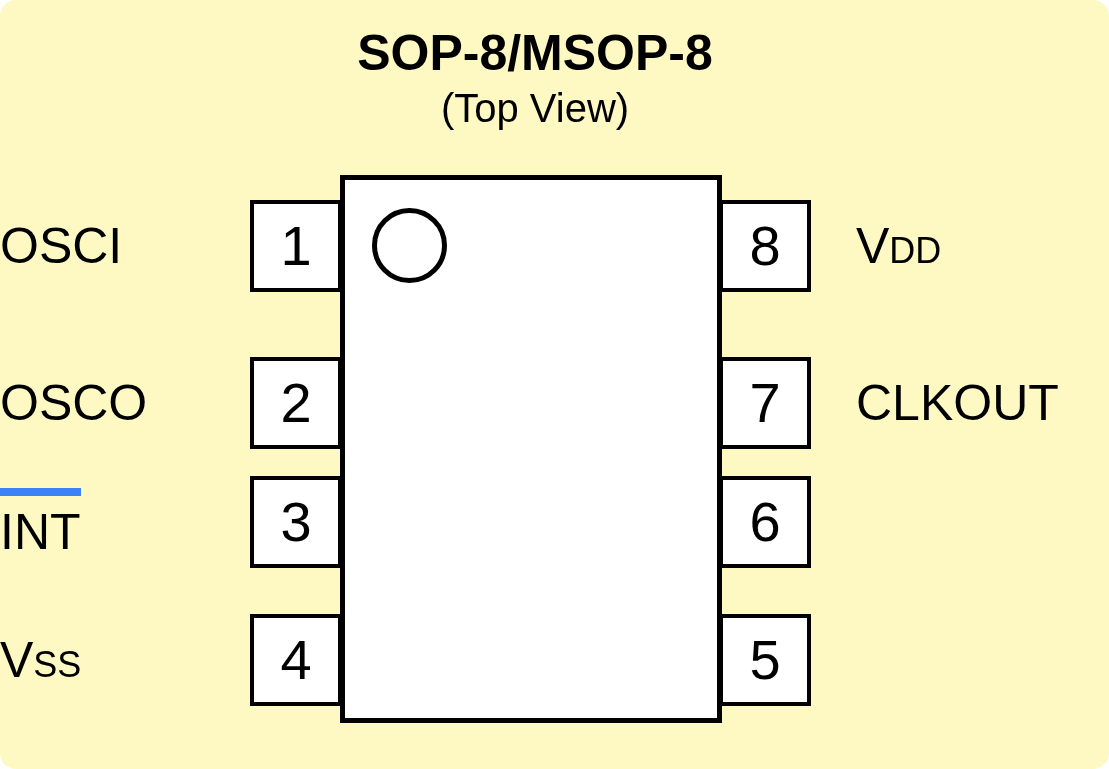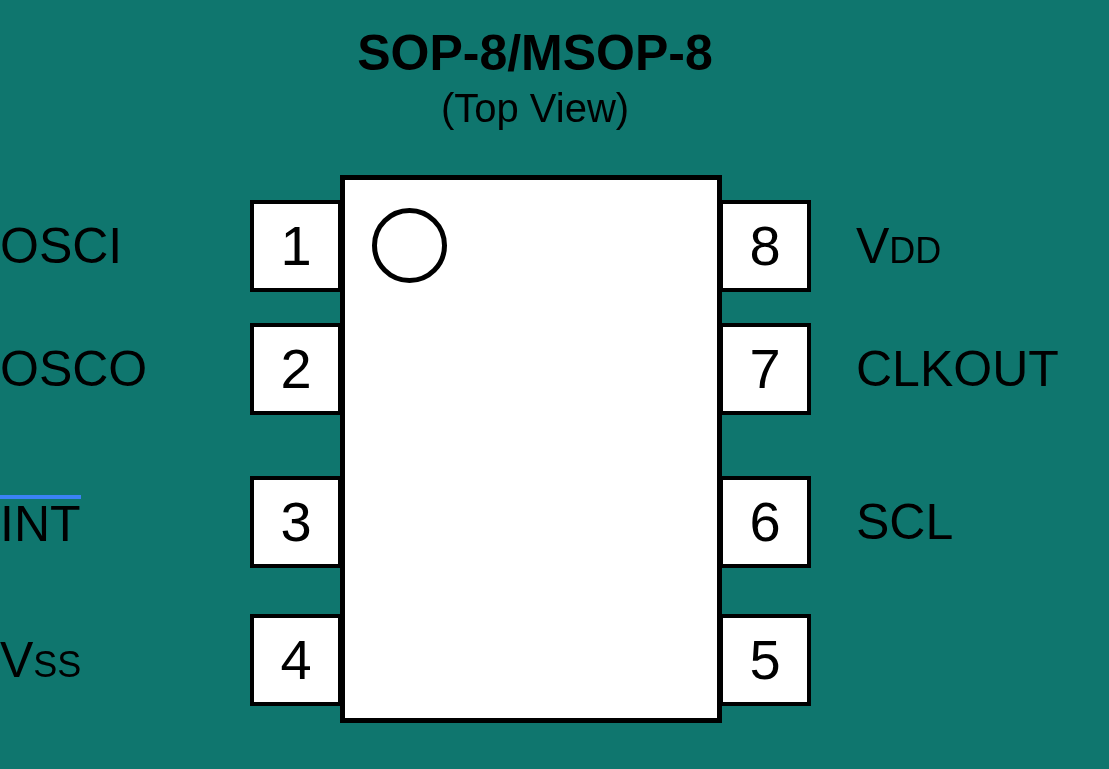--- a/index.html
+++ b/index.html
@@ -4,24 +4,25 @@
 <style>
   html, body {
     margin: 0;
     padding: 0;
     background: #ffffff;
   }
   .canvas {
     position: relative;
     width: 1109px;
     height: 769px;
-    background: #0f766e;
+    background: #fef9c3;
     font-family: "Liberation Sans", sans-serif;
     color: #000000;
     overflow: hidden;
+    border-radius: 16px;
   }
   .fig-title {
     position: absolute;
     top: 26px;
     left: 135px;
     width: 800px;
     text-align: center;
     font-size: 50px;
     font-weight: bold;
     line-height: 1.1;
@@ -69,21 +70,21 @@
     background: #ffffff;
     display: flex;
     align-items: center;
     justify-content: center;
     font-size: 56px;
     line-height: 1;
   }
   .pin-box.left  { left: 250px; }
   .pin-box.right { left: 719px; }
   .row-1 { top: 200px; }
-  .row-2 { top: 323px; }
+  .row-2 { top: 357px; }
   .row-3 { top: 476px; }
   .row-4 { top: 614px; }
   .pin-label {
     position: absolute;
     height: 92px;
     display: flex;
     align-items: center;
     font-size: 50px;
     line-height: 1;
     white-space: nowrap;
@@ -93,21 +94,22 @@
     width: 225px;
     justify-content: flex-start;
   }
   .pin-label.right-side {
     left: 856px;
     width: 250px;
     justify-content: flex-start;
   }
   .overline {
     display: inline-block;
-    border-top: 4px solid #3b82f6;
+    border-top: 8px solid #3b82f6;
+    padding-top: 11px;
   }
   .sub {
     font-size: 36px;
     align-self: flex-end;
     line-height: 1;
     padding-bottom: 1px;
   }
   .label-text { display: inline-flex; align-items: baseline; }
   .label-text .sub { align-self: auto; vertical-align: baseline; margin-top: 8px; }
 </style>
@@ -166,17 +168,14 @@
 
   <div class="pin-label right-side row-1">
     <span class="label-text">
         <span>V</span>
         <span class="sub">DD</span>
       </span>
   </div>
   <div class="pin-label right-side row-2">
     <span>CLKOUT</span>
   </div>
-  <div class="pin-label right-side row-3">
-    <span>SCL</span>
-  </div>
 
 </div>
 
 </body></html>

